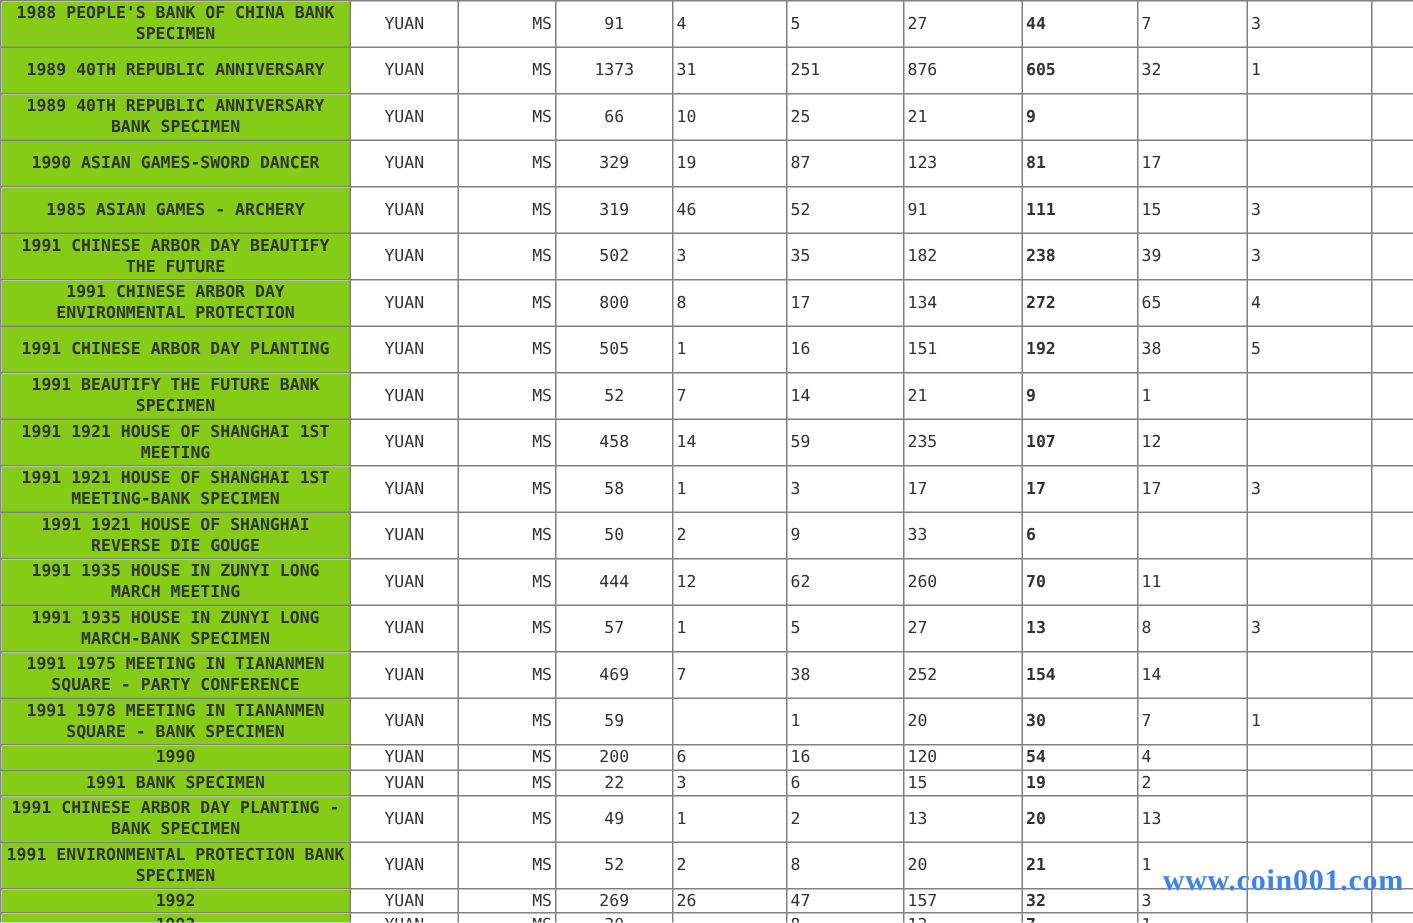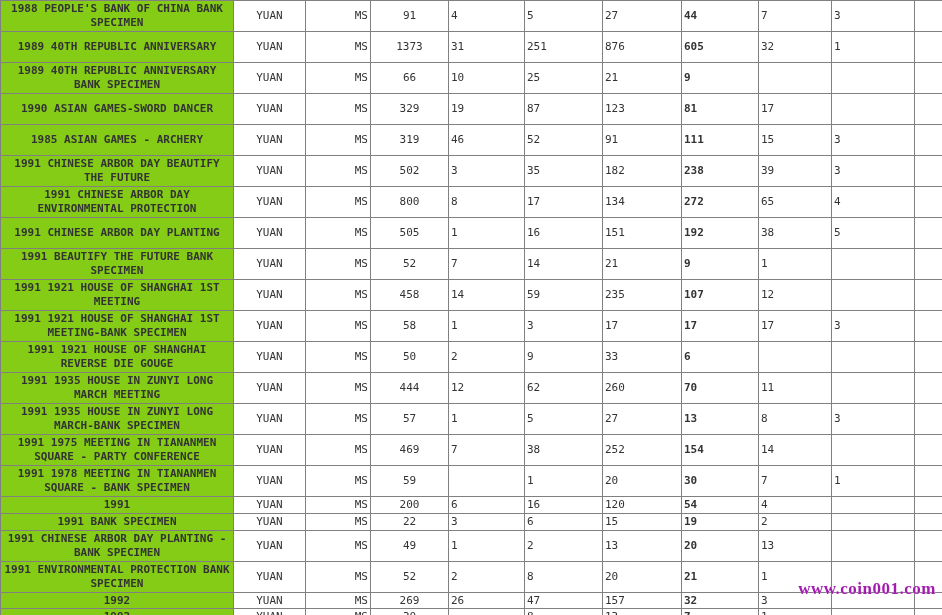--- a/index.html
+++ b/index.html
@@ -61,23 +61,23 @@
   td.num4 { width: 74px; }
   td.num5 { width: 72px; font-weight: bold; }
   td.num6 { width: 68px; }
   td.num7 { width: 78px; }
   .row-tall td { height: 28px; }
   .watermark {
     position: absolute;
     right: 6px;
     bottom: 16px;
     font-family: "Liberation Serif", serif;
-    font-size: 17px;
+    font-size: 20px;
     font-weight: bold;
-    color: #a21caf;
+    color: #3b82f6;
     letter-spacing: 0.5px;
     text-shadow: 0 0 1px rgba(255,255,255,0.9);
     pointer-events: none;
   }
 </style>
 </head>
 <body>
 
 <table class="coin-table">
   <tbody>
@@ -283,21 +283,21 @@
         <td class="num">59</td>
         <td class="num2"></td>
         <td class="num3">1</td>
         <td class="num4">20</td>
         <td class="num5">30</td>
         <td class="num6">7</td>
         <td class="num7">1</td>
         <td class="num7"></td>
       </tr>
       <tr>
-        <td class="desc">1991</td>
+        <td class="desc">1990</td>
         <td class="denom">YUAN</td>
         <td class="grade">MS</td>
         <td class="num">200</td>
         <td class="num2">6</td>
         <td class="num3">16</td>
         <td class="num4">120</td>
         <td class="num5">54</td>
         <td class="num6">4</td>
         <td class="num7"></td>
         <td class="num7"></td>

